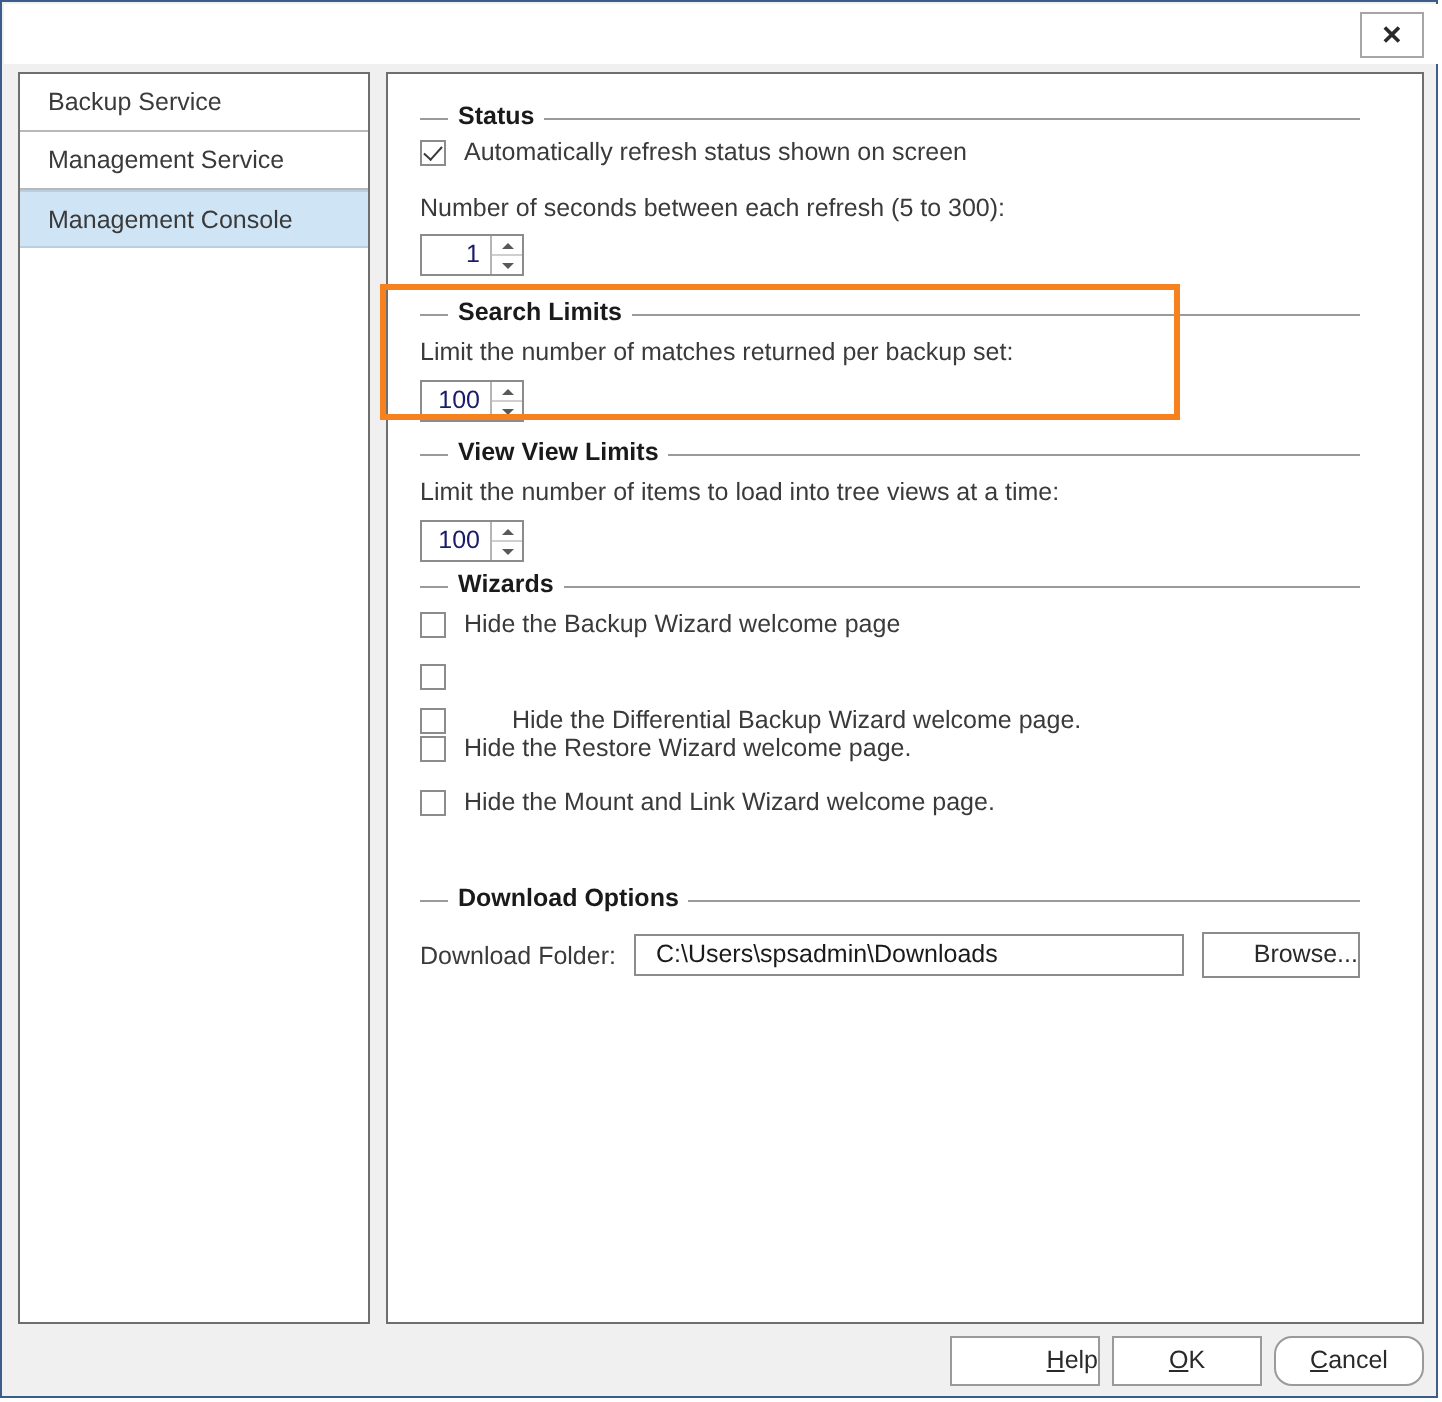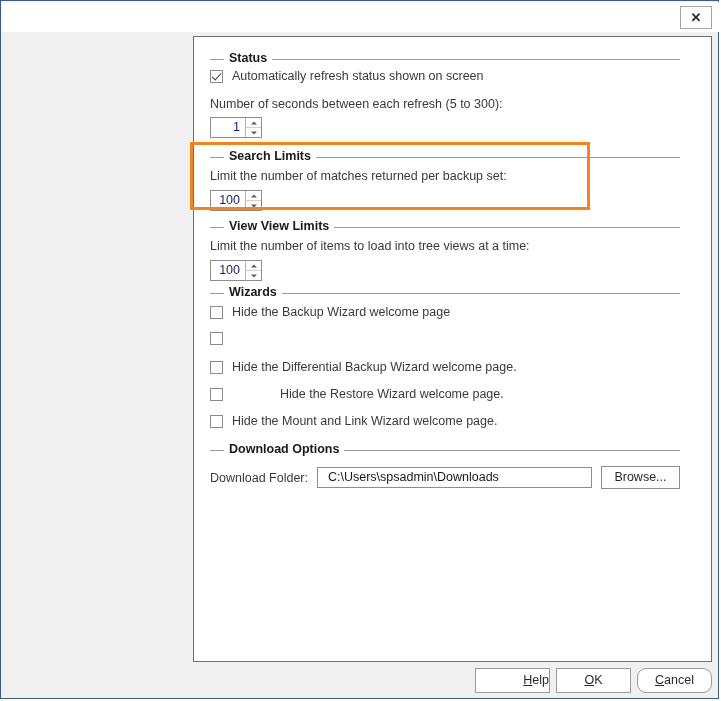--- a/index.html
+++ b/index.html
@@ -254,21 +254,21 @@
   }
   .browse-btn {
     margin-left: 9px;
     width: 79px;
     height: 23px;
     border: 1px solid #8c8c8c;
     background: #ffffff;
     font-size: 12.5px;
     color: #2a2a2a;
     line-height: 21px;
-    text-align: center;
+    text-align: right;
     box-sizing: border-box;
     cursor: pointer;
   }
 
   
   .footer {
     position: absolute;
     left: 0;
     top: 667px;
     width: 719px;
@@ -295,20 +295,31 @@
 </style>
 </head>
 <body>
 
 <div class="dialog">
 
   <div class="titlebar">
     <div class="close-btn">✕</div>
   </div>
 
+  <div class="sidebar">
+    <div class="side-item">
+      <span>Backup Service</span>
+    </div>
+    <div class="side-item">
+      <span>Management Service</span>
+    </div>
+    <div class="side-item selected">
+      <span>Management Console</span>
+    </div>
+  </div>
 
   <div class="content">
 
     <div class="group" style="top:14px;">
       <div class="group-line"></div>
       <div class="group-title">Status</div>
       <div class="group-body">
         <div class="cbrow" style="margin-top:0px;">
           <span class="cbox checked"></span>
           <span class="cblabel">Automatically refresh status shown on screen</span>
@@ -358,25 +369,25 @@
       <div class="group-line"></div>
       <div class="group-title">Wizards</div>
       <div class="group-body">
         <div class="cbrow" style="margin-top:2px;">
           <span class="cbox"></span>
           <span class="cblabel">Hide the Backup Wizard welcome page</span>
         </div>
         <div class="cbrow" style="margin-top:13px;">
           <span class="cbox"></span>
         </div>
-        <div class="cbrow" style="margin-top:15px;">
+        <div class="cbrow" style="margin-top:8px;gap:24px;">
           <span class="cbox"></span>
           <span class="cblabel">Hide the Differential Backup Wizard welcome page.</span>
         </div>
-        <div class="cbrow" style="margin-top:13px;gap:48px;">
+        <div class="cbrow" style="">
           <span class="cbox"></span>
           <span class="cblabel">Hide the Restore Wizard welcome page.</span>
         </div>
         <div class="cbrow" style="margin-top:13px;">
           <span class="cbox"></span>
           <span class="cblabel">Hide the Mount and Link Wizard welcome page.</span>
         </div>
       </div>
     </div>
 

